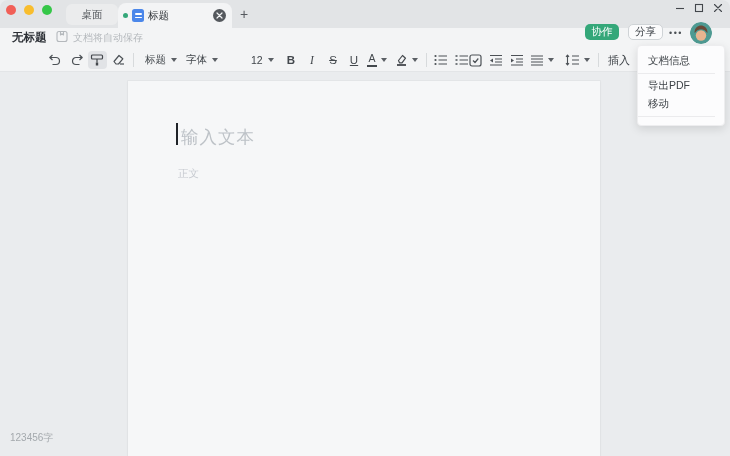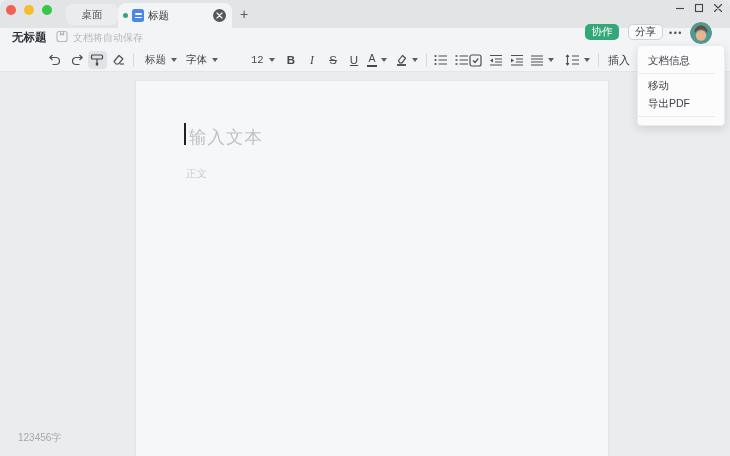--- a/index.html
+++ b/index.html
@@ -73,21 +73,21 @@
   .tb-letter { font-size:11.5px; color:#43484d; }
   .b { font-weight:bold; }
   .i { font-style:italic; font-family:"Liberation Serif","DejaVu Serif",serif; }
   .s { text-decoration:line-through; }
   .u { text-decoration:underline; }
   .a-color { display:flex; flex-direction:column; align-items:center; line-height:1; }
   .a-color .bar { width:10px; height:2px; background:#43484d; margin-top:1px; }
   .insert-label { position:absolute; left:608px; top:52px; height:16px; display:flex; align-items:center; font-size:11px; color:#3c4146; }
 
   
-  .canvas { position:absolute; left:8px; top:72px; width:598px; height:384px; background:#eaecee; }
+  .canvas { position:absolute; left:0; top:72px; width:598px; height:384px; background:#eaecee; }
   .page {
     position:absolute; left:128px; top:9px; width:472px; height:375px;
     background:#f6f7f8; box-shadow:0 0 0 1px rgba(0,0,0,0.025), 0 1px 3px rgba(0,0,0,0.04);
   }
   .cursor { position:absolute; left:48px; top:42px; width:1.5px; height:22px; background:#1f2328; }
   .title-ph { position:absolute; left:53px; top:44px; font-size:17.5px; color:#bdc2c7; letter-spacing:1px; }
   .body-ph { position:absolute; left:50px; top:86px; font-size:10.5px; color:#c6cad0; }
   .word-count { position:absolute; left:10px; top:359px; font-size:10px; color:#a4a9ad; }
 
   
@@ -213,21 +213,21 @@
   <div class="tb-sep" style="left:133px;"></div>
 
   <div class="tb-dd" style="left:145px;">
     <span>标题</span>
     <span class="caret"></span>
   </div>
   <div class="tb-dd" style="left:186px;">
     <span>字体</span>
     <span class="caret"></span>
   </div>
-  <div class="tb-dd" style="left:251px;font-family:Liberation Mono, monospace;">
+  <div class="tb-dd" style="left:251px;">
     <span>12</span>
     <span class="caret"></span>
   </div>
 
   <div class="tbi" style="left:283px;">
     <span class="tb-letter b">B</span>
   </div>
   <div class="tbi" style="left:304px;">
     <span class="tb-letter i">I</span>
   </div>
@@ -324,21 +324,21 @@
     </div>
     <div class="word-count">123456字</div>
   </div>
 
   <div class="menu">
     <div class="menu-item">
       <span>文档信息</span>
     </div>
     <div class="menu-div"></div>
     <div class="menu-item">
+      <span>导出PDF</span>
+    </div>
+    <div class="menu-item">
       <span>移动</span>
     </div>
-    <div class="menu-item">
-      <span>导出PDF</span>
-    </div>
     <div class="menu-div"></div>
   </div>
 
 </div>
 
 </body></html>

